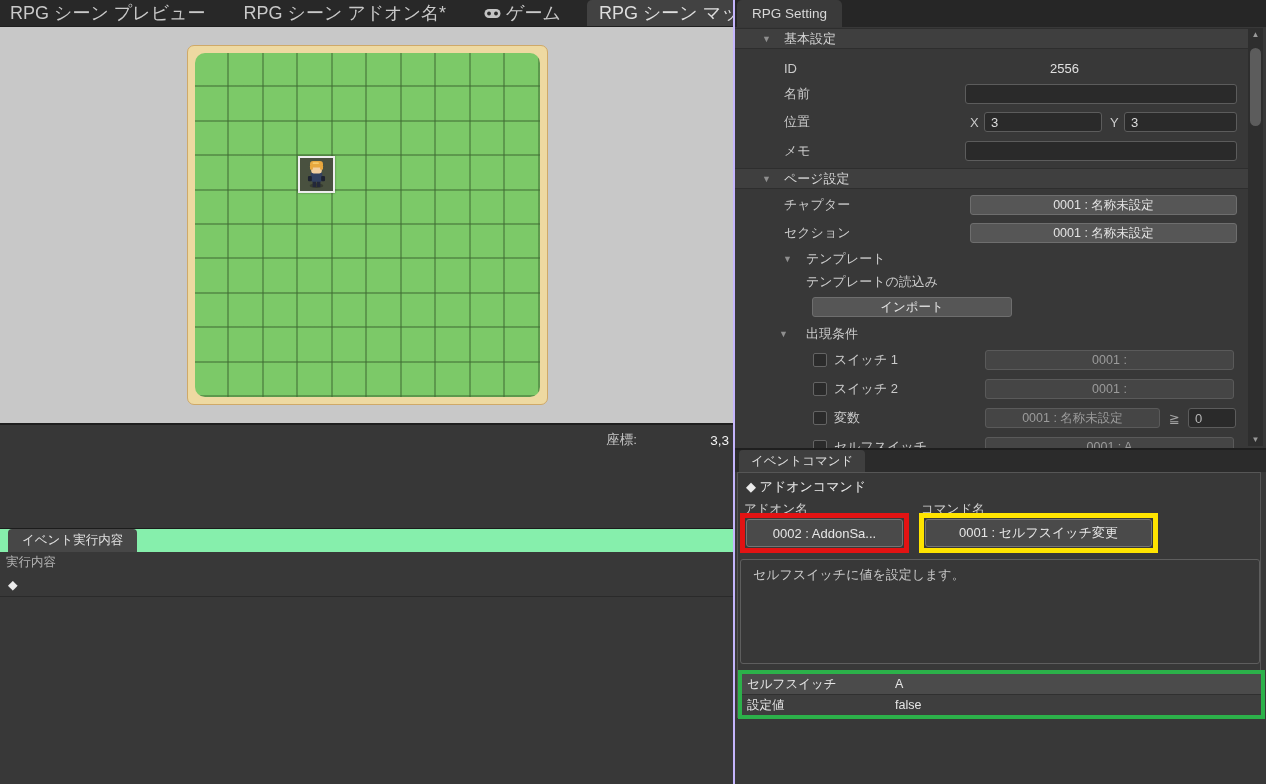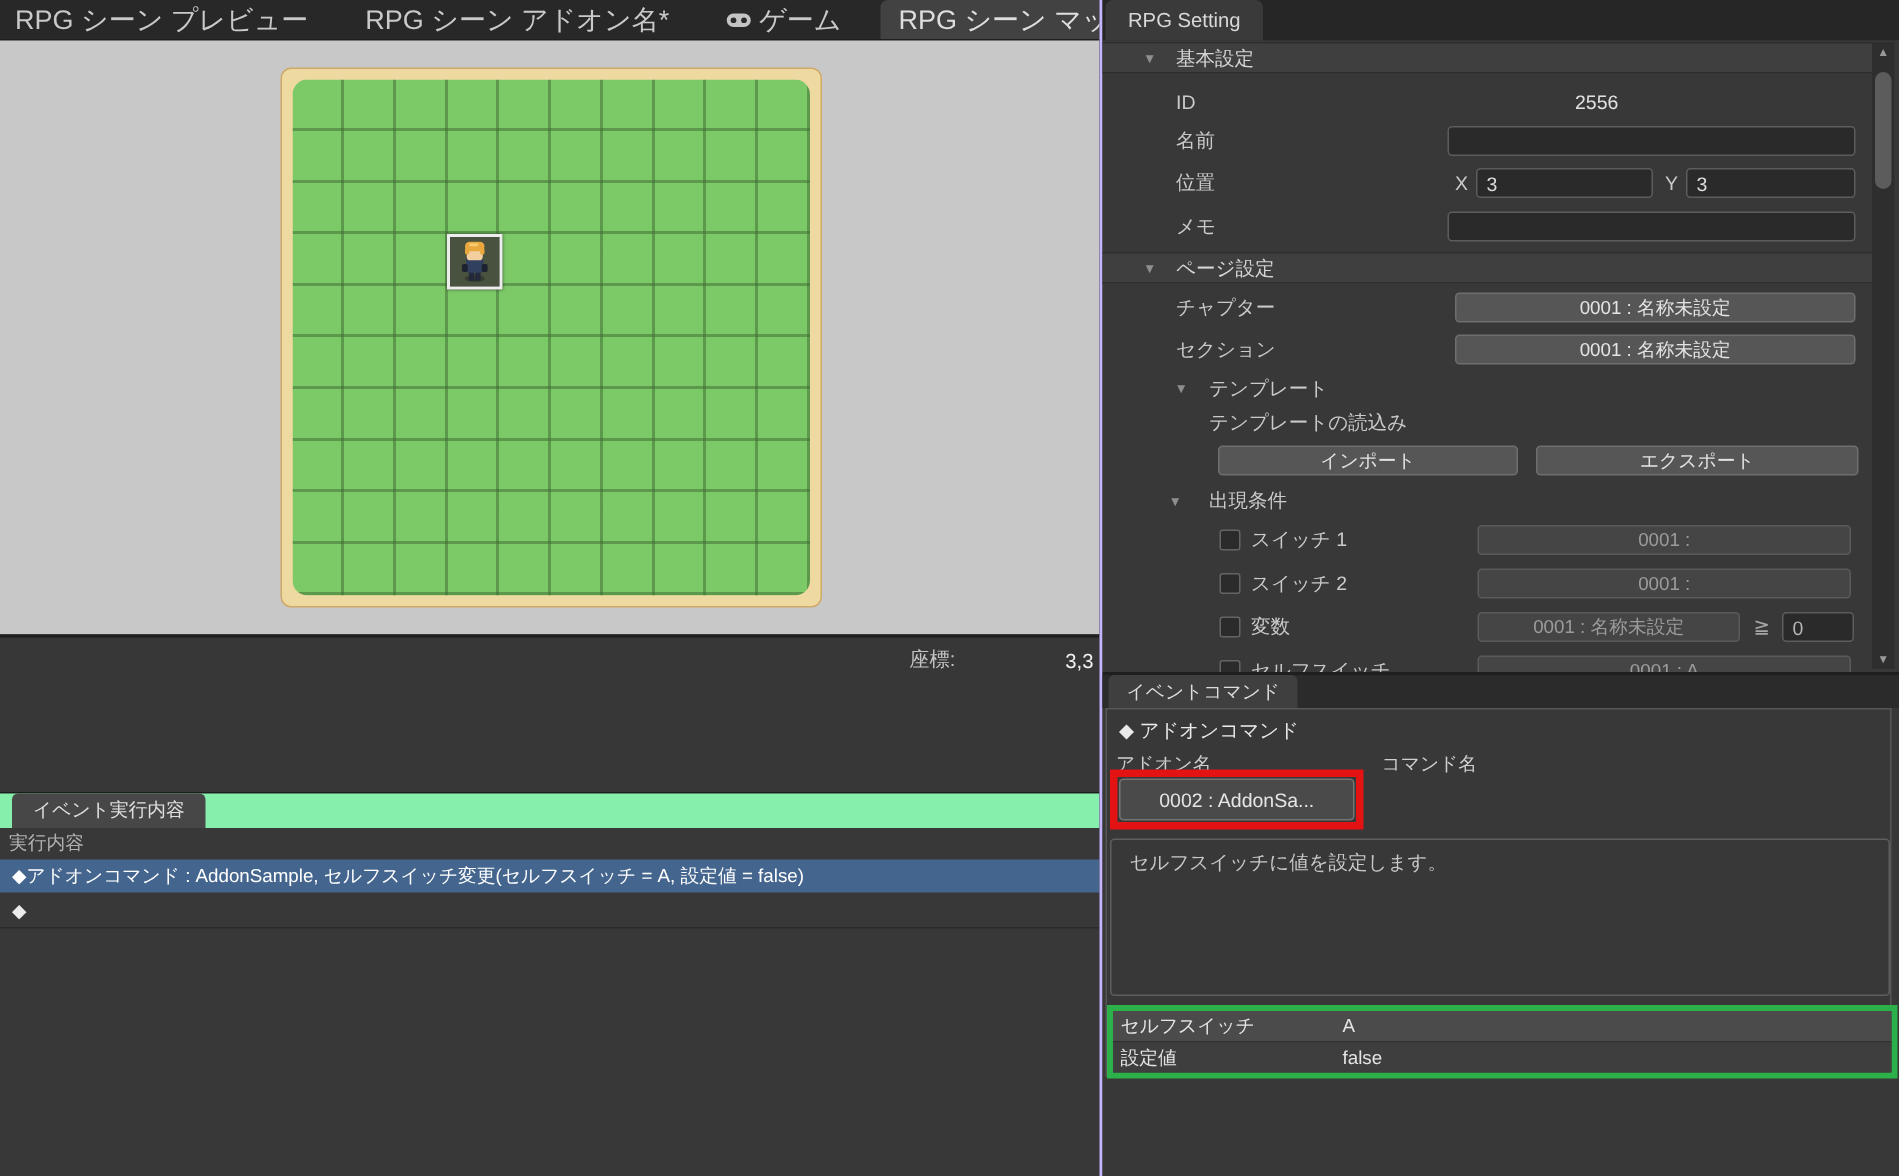--- a/index.html
+++ b/index.html
@@ -140,21 +140,20 @@
       <span class="coord-label">座標:</span>
       <span class="coord-value">3,3</span>
     </div>
   </div>
 
   <div class="bottom-left abs">
     <div class="tabstrip">
       <div class="panel-tab">イベント実行内容</div>
     </div>
     <div class="list-header">実行内容</div>
-    <div class="event-row sel" style="background: rgb(68, 101, 141);">◆アドオンコマンド : AddonSample, セルフスイッチ変更(セルフスイッチ = A, 設定値 = false)</div>
     <div class="event-row plain">◆</div>
   </div>
 
   <div class="right-panel abs">
 
     <div class="right-tabbar">
       <div class="rpg-setting-tab">RPG Setting</div>
     </div>
 
     <div class="settings">
@@ -206,21 +205,20 @@
         <span class="tri" style="left:48px;">▼</span>
         <span class="flabel flabel2">テンプレート</span>
       </div>
 
       <div class="srow" style="top:246px; height:18px;">
         <span class="flabel flabel2">テンプレートの読込み</span>
       </div>
 
       <div class="srow" style="top:270px;">
         <div class="btn" style="left:77px; width:200px;">インポート</div>
-        <div class="btn" style="left:289px; width:215px;">エクスポート</div>
       </div>
 
       <div class="srow" style="top:297px;">
         <span class="tri" style="left:44px;">▼</span>
         <span class="flabel flabel2">出現条件</span>
       </div>
 
       <div class="srow" style="top:323px;">
         <div class="checkbox"></div>
         <span class="cond-label">スイッチ 1</span>
@@ -265,20 +263,23 @@
       <div class="cmd-box">
         <div class="cmd-title">◆ アドオンコマンド</div>
 
         <span class="cmd-lbl lbl-addon">アドオン名</span>
         <span class="cmd-lbl lbl-cmd">コマンド名</span>
 
         <div class="hl-box red-box" style="border-color: rgb(227, 19, 19);">
           <div class="hl-btn">0002 : AddonSa...</div>
         </div>
 
+        <div class="hl-box yellow-box" style="border-color: rgb(255, 228, 0);">
+          <div class="hl-btn">0001 : セルフスイッチ変更</div>
+        </div>
 
         <div class="desc-box">セルフスイッチに値を設定します。</div>
 
         <div class="green-box" style="border-color: rgb(44, 177, 74);">
           <div class="param-row r1">
             <span>セルフスイッチ</span>
             <span class="param-val">A</span>
           </div>
           <div class="param-row r2">
             <span>設定値</span>

